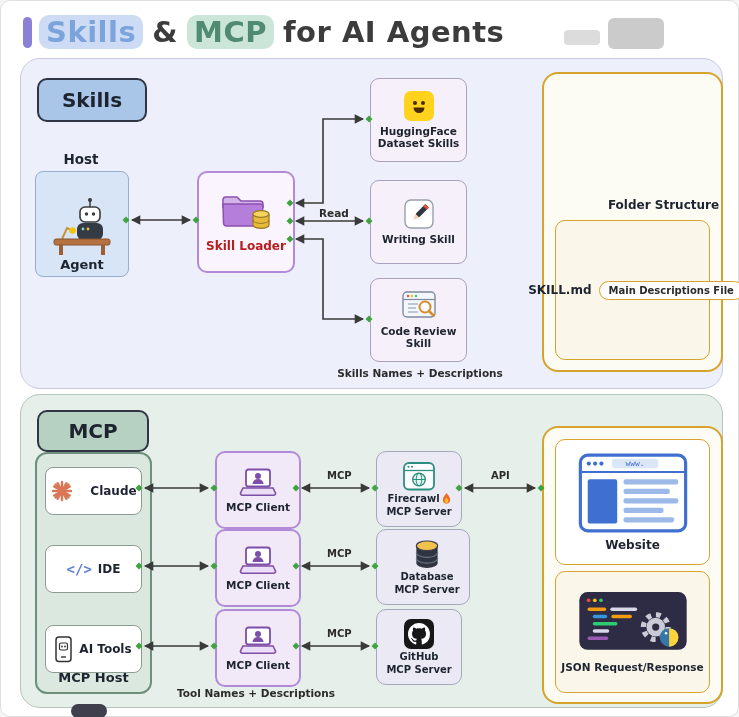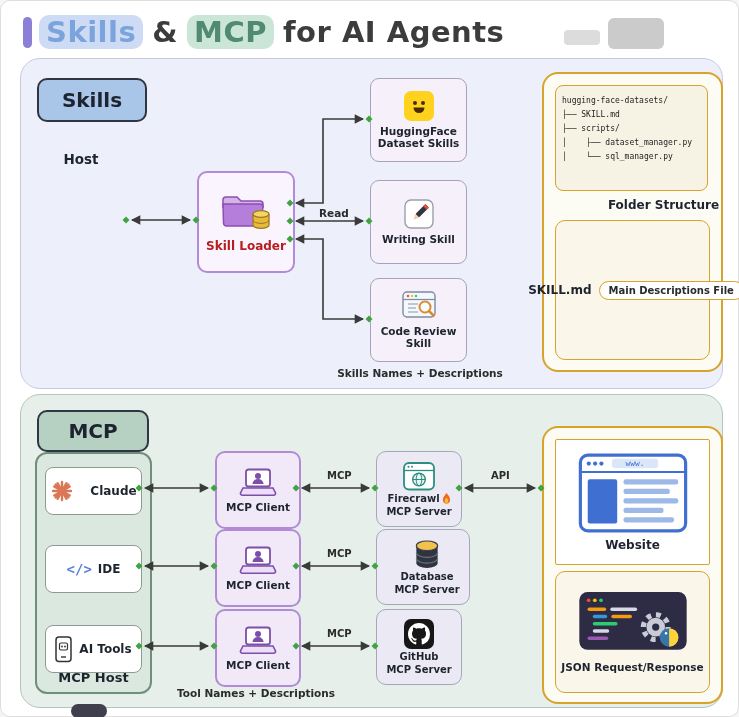--- a/index.html
+++ b/index.html
@@ -78,21 +78,21 @@
     display:flex;flex-direction:column;align-items:center;justify-content:center;gap:3px;}
   .client-box .lbl-in{font-size:10.5px;font-weight:700;color:#1d2430;}
   .client-box.c0{top:56px;} .client-box.c1{top:134px;} .client-box.c2{top:214px;}
 
   .server-box{position:absolute;left:355px;width:84px;height:74px;background:#ebe9f3;border:1.5px solid #a6a6bf;border-radius:10px;
     display:flex;flex-direction:column;align-items:center;justify-content:center;gap:2px;}
   .server-box .srv-name{font-size:10px;font-weight:700;color:#1d2430;display:flex;align-items:center;gap:2px;line-height:1.1;}
   .server-box .srv-type{font-size:10px;font-weight:700;color:#1d2430;line-height:1.1;}
   .server-box.s0{top:56px;} .server-box.s1{top:134px;padding-left:8px;} .server-box.s2{top:214px;}
 
-  .website-box{position:absolute;left:11px;top:11px;width:153px;height:124px;background:#fff;border:1.5px solid #d8a32c;border-radius:2px;
+  .website-box{position:absolute;left:11px;top:11px;width:153px;height:124px;background:#fff;border:1.5px solid #d8a32c;border-radius:10px;
     display:flex;flex-direction:column;align-items:center;justify-content:center;gap:5px;}
   .website-box .lbl-in{font-size:12px;font-weight:700;color:#1d2430;}
   .json-box{position:absolute;left:11px;top:143px;width:153px;height:120px;background:#faf7ea;border:1.5px solid #d8a32c;border-radius:10px;
     display:flex;flex-direction:column;align-items:center;justify-content:center;gap:5px;}
   .json-box .lbl-in{font-size:10.5px;font-weight:700;color:#1d2430;}
 
   
   .arrows{position:absolute;left:0;top:0;width:739px;height:717px;pointer-events:none;}
   .arrow-label{position:absolute;font-size:10px;font-weight:700;color:#2b2b2b;padding:0 2px;border-radius:3px;}
   .on-skills{background:rgba(237,240,250,.92);}
@@ -118,20 +118,38 @@
     <span>for AI Agents</span>
   </div>
   <div class="redact r1"></div>
   <div class="redact r2"></div>
 
   <section class="panel skills-panel">
     <div class="badge skills-badge">Skills</div>
 
     <div class="host-label">Host</div>
 
+    <div class="agent-box">
+      <svg width="64" height="60" viewBox="0 0 64 60">
+        <line x1="40" y1="6" x2="40" y2="12" stroke="#3a3a3a" stroke-width="1.5"></line>
+        <circle cx="40" cy="5" r="2" fill="#3a3a3a"></circle>
+        <rect x="30" y="12" width="20" height="15" rx="5" fill="#fff" stroke="#3a3a3a" stroke-width="1.6"></rect>
+        <circle cx="36.5" cy="19" r="1.7" fill="#3a3a3a"></circle>
+        <circle cx="43.5" cy="19" r="1.7" fill="#3a3a3a"></circle>
+        <rect x="27" y="28" width="26" height="17" rx="6" fill="#343b45"></rect>
+        <circle cx="33" cy="34" r="1.4" fill="#8ad6b0"></circle>
+          <circle cx="38" cy="34" r="1.4" fill="#e8c34a"></circle>
+        <path d="M12,44 L17,33 L21,35" stroke="#c7923e" fill="none" stroke-width="2"></path>
+        <circle cx="22.5" cy="35.5" r="3.3" fill="#f1c40f"></circle>
+        <rect x="4" y="44" width="56" height="6" rx="2" fill="#b5713f" stroke="#8a5430" stroke-width="1"></rect>
+        <rect x="9" y="50" width="4" height="10" fill="#9c5f33"></rect>
+        <rect x="51" y="50" width="4" height="10" fill="#9c5f33"></rect>
+      </svg>
+      <span class="lbl-in">Agent</span>
+    </div>
 
     <div class="loader-box">
       <svg width="52" height="42" viewBox="0 0 52 42">
         <path d="M3,9 a3,3 0 0 1 3,-3 h11 l4,4 h19 a3,3 0 0 1 3,3 v3 h-40 z" fill="#d3b3e8" stroke="#8d4fb3" stroke-width="1.5"></path>
         <path d="M3,13 h37 a3,3 0 0 1 3,3 l-2.5,16 a3,3 0 0 1 -3,3 h-31 a3,3 0 0 1 -3,-3 z" fill="#b57edb" stroke="#8d4fb3" stroke-width="1.5"></path>
         <path d="M33,23 v11 a8,3.4 0 0 0 16,0 v-11" fill="#e8ba3c" stroke="#9a7a22" stroke-width="1.3"></path>
         <ellipse cx="41" cy="23" rx="8" ry="3.4" fill="#f5d462" stroke="#9a7a22" stroke-width="1.3"></ellipse>
         <path d="M33,29 a8,3.4 0 0 0 16,0" fill="none" stroke="#9a7a22" stroke-width="1"></path>
       </svg>
       <span class="lbl-in">Skill Loader</span>
@@ -171,27 +189,20 @@
           <rect x="12.5" y="3.5" width="5" height="3" fill="#e74c3c"></rect>
           <path d="M12.5,17.5 h5 l-2.5,5.5 z" fill="#f5cba7"></path>
         </g>
       </svg>
       <span class="lbl-in">Writing Skill</span>
     </div>
 
     <div class="caption skills-caption">Skills Names + Descriptions</div>
 
     <div class="yellow-outer skills-yellow">
-      <div class="tree-box">
-        <div class="tree-line">hugging-face-datasets/</div>
-        <div class="tree-line">├── SKILL.md</div>
-        <div class="tree-line">├── scripts/</div>
-        <div class="tree-line">│    ├── dataset_manager.py</div>
-        <div class="tree-line">│    └── sql_manager.py</div>
-      </div>
       <div class="tree-label">Folder Structure</div>
       <div class="skillmd-box">
         <svg width="38" height="46" viewBox="0 0 38 46">
           <path d="M3,2 h21 l11,11 v31 h-32 z" fill="#fff" stroke="#3a3a3a" stroke-width="1.6"></path>
           <path d="M24,2 v11 h11 z" fill="#e4e4e4" stroke="#3a3a3a" stroke-width="1.3"></path>
           <line x1="8" y1="21" x2="30" y2="21" stroke="#555" stroke-width="1.6"></line>
           <line x1="8" y1="26" x2="30" y2="26" stroke="#555" stroke-width="1.6"></line>
           <line x1="8" y1="31" x2="24" y2="31" stroke="#555" stroke-width="1.6"></line>
           <line x1="8" y1="36" x2="30" y2="36" stroke="#555" stroke-width="1.6"></line>
         </svg>

